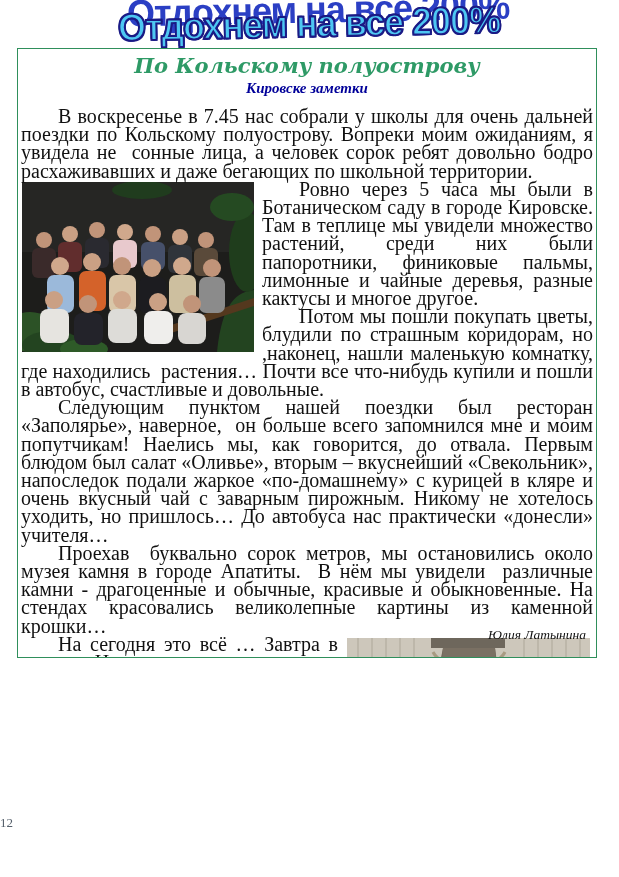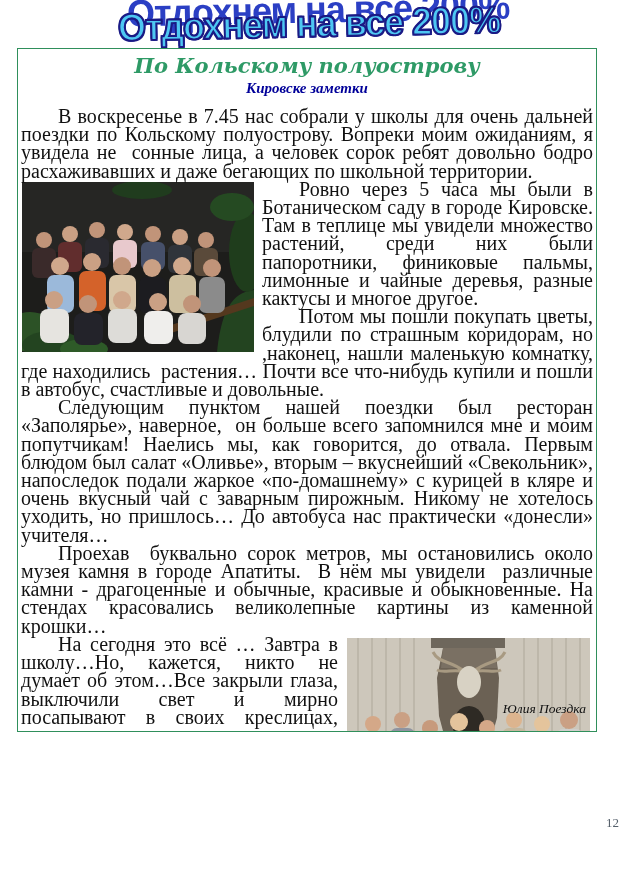--- a/index.html
+++ b/index.html
@@ -35,21 +35,21 @@
   .wordart-main{
     position:relative;z-index:1;display:inline-block;
     color:var(--wordart-fill);
     -webkit-text-stroke:1.8px var(--wordart-outline);
     text-shadow:1px 1px 0 var(--wordart-outline),-1px 1px 0 var(--wordart-outline),
                 1px -1px 0 var(--wordart-outline),-1px -1px 0 var(--wordart-outline);
     transform:rotate(-1.2deg) scaleY(1.05);
   }
   
   .article-frame{
-    position:absolute;left:17px;top:48px;width:580px;height:684px;
+    position:absolute;left:17px;top:48px;width:580px;height:610px;
     border:1px solid var(--border-green);box-sizing:border-box;
     padding:3px 3px 0 3px;overflow:hidden;background:#fff;
   }
   .article-title{
     text-align:center;font-weight:bold;font-style:italic;
     font-size:21px;line-height:24px;color:var(--title-green);
     font-family:"DejaVu Serif", serif;margin-top:2px;
   }
   .article-subtitle{
     text-align:center;font-weight:bold;font-style:italic;
@@ -69,21 +69,21 @@
     float:left;width:232px;height:170px;margin:2px 8px 2px 1px;
   }
   .photo-right{
     float:right;width:243px;height:163px;margin:3px 3px 4px 9px;
   }
   .signature{
     position:absolute;right:10px;bottom:14px;
     font-style:italic;font-size:13.5px;color:#111;
   }
   .page-number{
-    position:absolute;left:0;right:0;top:815px;text-align:right;
+    position:absolute;left:0;right:0;top:815px;text-align:left;
     font-size:13px;color:var(--page-number-gray);
   }
 </style>
 </head>
 <body>
 
 <div class="wordart-wrap">
   <div class="wordart-inner">
     <span class="wordart-echo">Отдохнем на все 200%</span>
     <span class="wordart-main">Отдохнем на все 200%</span>
@@ -221,16 +221,16 @@
           <circle cx="222" cy="82" r="9" fill="#caa084"></circle>
             <rect x="209" y="91" width="27" height="42" rx="7" fill="#cfcfcc"></rect>
             <rect x="211" y="131" width="23" height="32" fill="#51709a"></rect>
         </g>
       </svg>
     </span>
 
     <p>На сегодня это всё … Завтра в школу…Но, кажется, никто не думает об этом…Все закрыли глаза, выключили свет и мирно посапывают в своих креслицах, только несколько неутомимых парочек о чём- то тихонечко болтают…</p>
   </div>
 
-  <div class="signature">Юлия Поездка</div>
+  <div class="signature">Юлия Латынина</div>
 </div>
 
 <div class="page-number">12</div>
 
 </body></html>

